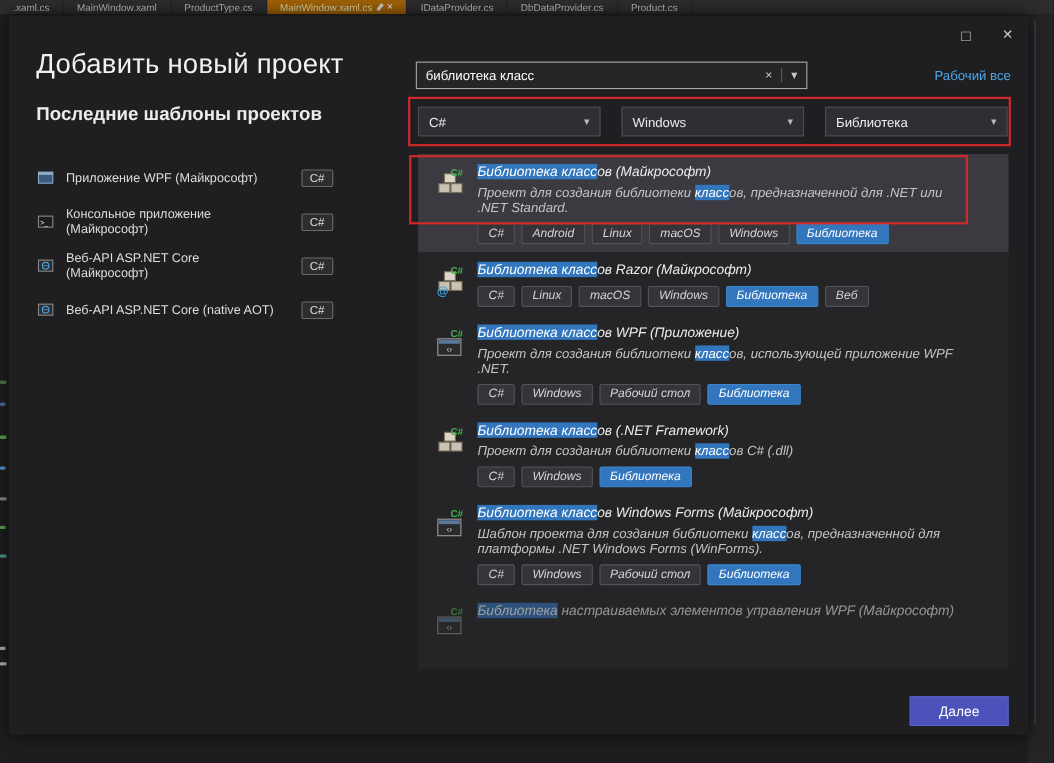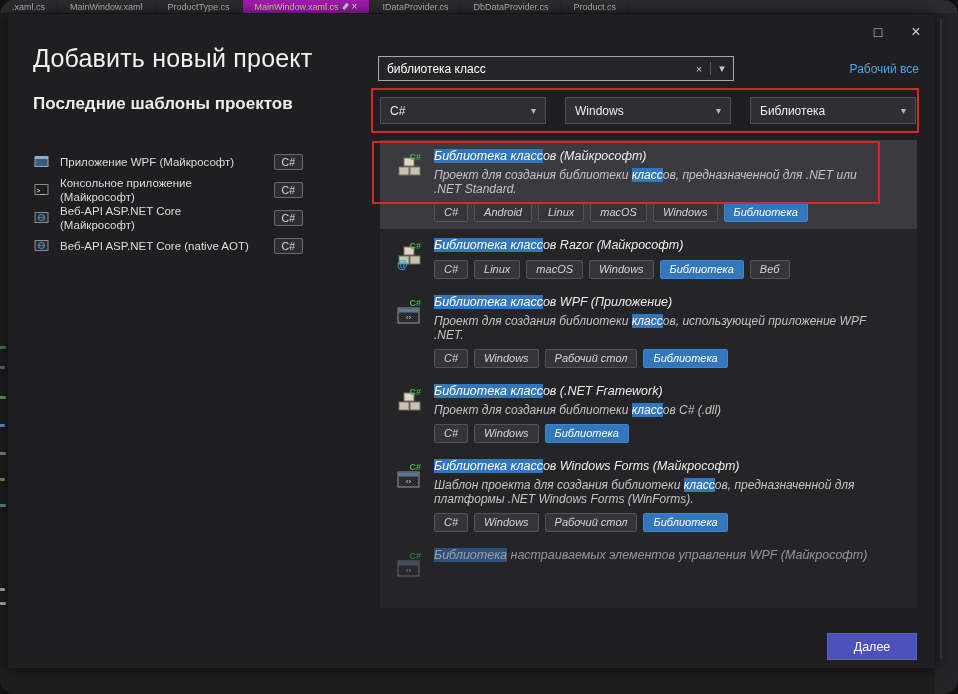--- a/index.html
+++ b/index.html
@@ -1,22 +1,22 @@
 <!DOCTYPE html>
 <html><head>
 <meta charset="utf-8">
 <style>
   * { box-sizing: border-box; margin: 0; padding: 0; }
   body { background:#111; font-family:"Liberation Sans", sans-serif; }
-  .canvas { position:relative; width:958px; height:694px; background:#1e1e1e; overflow:hidden;border-radius:15px; }
+  .canvas { position:relative; width:958px; height:694px; background:#1e1e1e; overflow:hidden; }
 
   
   .tabbar { position:absolute; left:0; top:0; right:0; height:13px; background:#2d2d30; display:flex; overflow:hidden; }
   .tab { display:flex; align-items:center; gap:5px; padding:0 12px; font-size:9px; color:#bdbdbd; border-right:1px solid #252528; white-space:nowrap; cursor:pointer; }
-  .tab.active { background:#a21caf; color:#d9d9a8; }
+  .tab.active { background:#a16207; color:#d9d9a8; }
   .pin-icon { width:3px; height:7px; background:#d0d0d0; transform:rotate(38deg); display:inline-block; }
   .tab-close { font-size:10px; color:#e0e0e0; }
   .right-strip { position:absolute; right:0; top:13px; width:23px; bottom:0; background:#242427; }
   .right-strip .scroll-line { position:absolute; left:5px; top:6px; width:2px; height:640px; background:#3a3a3e; }
   .code-bar { position:absolute; height:3px; border-radius:1px; }
 
   
   .dialog { position:absolute; left:8px; top:14px; width:927px; height:654px; background:#1f1f21; box-shadow:0 0 16px rgba(0,0,0,.7); }
   .dlg-title { position:absolute; left:25px; top:30px; font-size:25px; font-weight:500; color:#f1f1f1; letter-spacing:.2px; }
   .win-btn { position:absolute; top:5px; width:30px; height:26px; display:flex; align-items:center; justify-content:center; color:#cfcfcf; font-size:14px; cursor:pointer; }
@@ -24,21 +24,21 @@
   .win-btn.close { right:4px; font-size:16px; }
 
   .search { position:absolute; left:370px; top:42px; width:356px; height:25px; background:#252528; border:1px solid #a8a8a8; display:flex; align-items:center; }
   .search input { flex:1; background:transparent; border:none; outline:none; color:#ffffff; font-size:12px; padding:0 8px; font-family:inherit; }
   .search .sep { width:1px; height:13px; background:#5a5a5a; }
   .icon-btn { width:22px; text-align:center; color:#c8c8c8; font-size:11px; cursor:pointer; }
 
   .clear-all { position:absolute; right:16px; top:48px; color:#4da6e8; font-size:12px; cursor:pointer; }
 
   .recent-heading { position:absolute; left:25px; top:80px; font-size:17px; font-weight:700; color:#ececec; }
-  .recent-list { position:absolute; left:25px; top:134px; width:270px; display:flex; flex-direction:column; }
+  .recent-list { position:absolute; left:25px; top:134px; width:270px; display:flex; flex-direction:column; gap:12px; }
   .recent-item { display:flex; align-items:center; gap:9px; min-height:28px; cursor:pointer; }
   .recent-icon { width:18px; height:18px; flex:0 0 18px; }
   .recent-label { flex:1; font-size:11.5px; line-height:14px; color:#dddddd; }
   .badge { border:1px solid #6b6b6b; background:#2d2d30; color:#dddddd; font-size:10.5px; padding:1px 7px; border-radius:2px; flex:0 0 auto; }
 
   .filters { position:absolute; left:372px; top:83px; display:flex; gap:19px; }
   .dropdown { width:166px; height:27px; background:#2e2e33; border:1px solid #4c4c54; display:flex; align-items:center; justify-content:space-between; padding:0 9px; color:#ececec; font-size:12px; cursor:pointer; }
   .dropdown .chev { color:#b8b8b8; font-size:10px; }
 
   .results { position:absolute; left:372px; top:126px; width:537px; height:468px; background:#252528; overflow:hidden; display:flex; flex-direction:column; }

